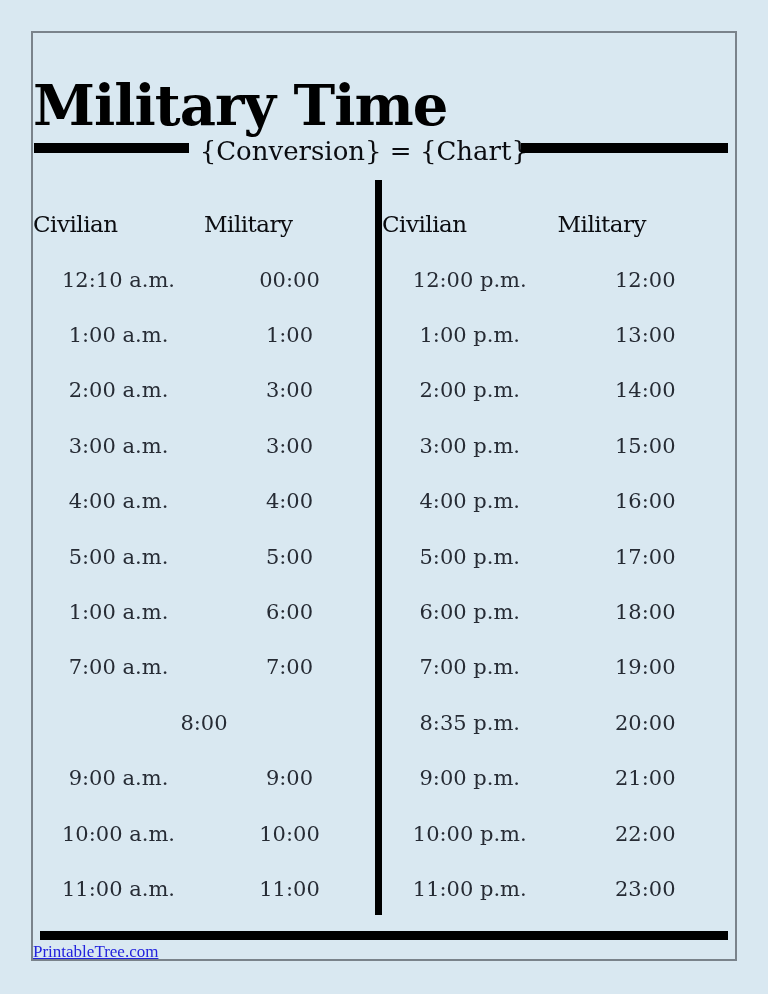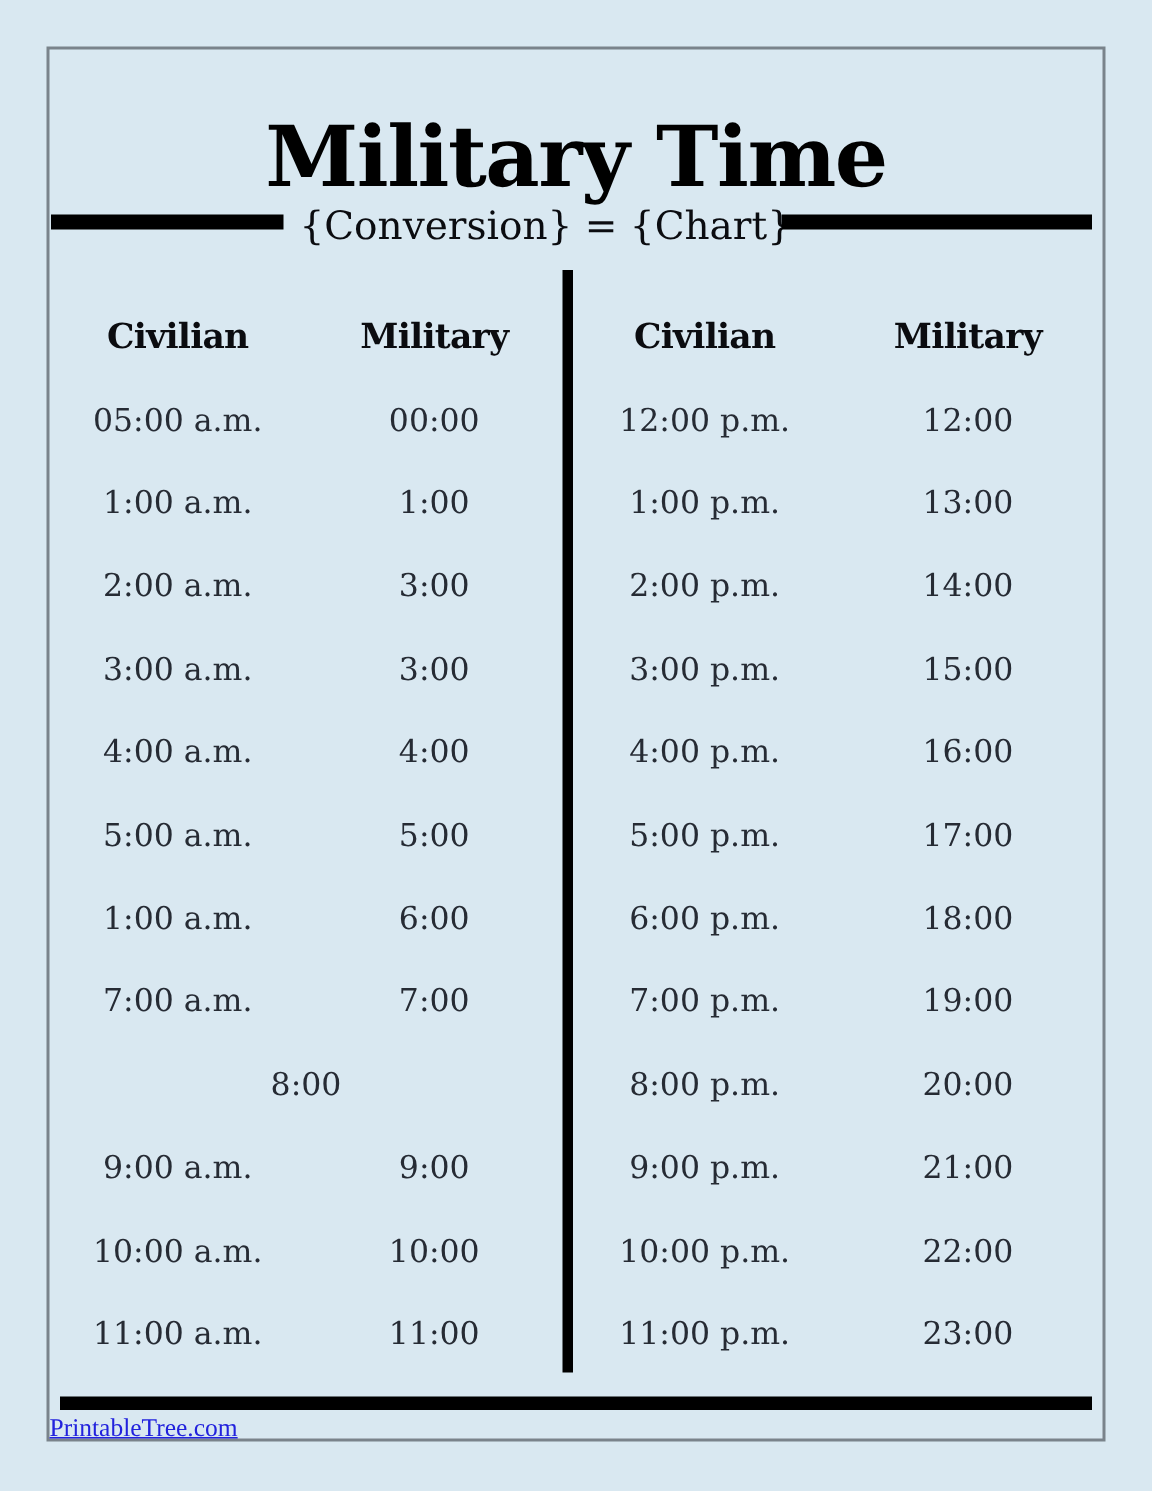--- a/index.html
+++ b/index.html
@@ -18,21 +18,21 @@
     background:var(--background);
     font-family:"DejaVu Serif", serif;
     overflow:hidden;
   }
   .panel{
     position:absolute;left:31px;top:31px;width:706px;height:930px;
     border:2px solid var(--panel-border);
   }
   .title{
     position:absolute;top:32px;left:0;right:0;
-    text-align:center;
+    text-align:left;
     font-family:"DejaVu Serif", serif;
     font-weight:700;
     font-size:56px;
     line-height:80px;
     letter-spacing:-1px;
     color:#000;
   }
   .subtitle-row{position:absolute;top:106px;left:0;right:0;height:36px;}
   .bar{position:absolute;background:var(--bar);height:10px;top:4px;}
   .bar-left{left:1px;width:155px;}
@@ -44,22 +44,22 @@
   }
   .vdivider{
     position:absolute;left:342px;top:147px;width:7px;height:735px;
     background:var(--bar);
   }
   .ttable{position:absolute;top:163px;}
   .t-left{left:0;width:342px;}
   .t-right{left:349px;width:351px;}
   .thead{height:56px;display:flex;align-items:center;}
   .hcell{
-    flex:1;text-align:center;
-    font-weight:700;font-size:23px;color:var(--heading);
+    flex:1;text-align:left;
+    font-weight:400;font-size:23px;color:var(--heading);
     letter-spacing:-0.5px;
   }
   .trow{height:55.4px;display:flex;align-items:center;}
   .tcell{flex:1;text-align:center;font-size:21px;color:var(--text);}
   .footer-bar{
     position:absolute;left:7px;top:898px;width:688px;height:9px;
     background:var(--bar);
   }
   .footer{
     position:absolute;left:0;right:0;top:908px;height:22px;
@@ -87,21 +87,21 @@
 
     <div class="vdivider"></div>
 
     <div class="ttable t-left">
       <div class="thead">
         <span class="hcell">Civilian</span>
         <span class="hcell">Military</span>
       </div>
       <div class="tbody">
           <div class="trow">
-            <span class="tcell">05:00 a.m.</span>
+            <span class="tcell">12:10 a.m.</span>
             <span class="tcell">00:00</span>
           </div>
           <div class="trow">
             <span class="tcell">1:00 a.m.</span>
             <span class="tcell">1:00</span>
           </div>
           <div class="trow">
             <span class="tcell">2:00 a.m.</span>
             <span class="tcell">3:00</span>
           </div>
@@ -175,21 +175,21 @@
           </div>
           <div class="trow">
             <span class="tcell">6:00 p.m.</span>
             <span class="tcell">18:00</span>
           </div>
           <div class="trow">
             <span class="tcell">7:00 p.m.</span>
             <span class="tcell">19:00</span>
           </div>
           <div class="trow">
-            <span class="tcell">8:00 p.m.</span>
+            <span class="tcell">8:35 p.m.</span>
             <span class="tcell">20:00</span>
           </div>
           <div class="trow">
             <span class="tcell">9:00 p.m.</span>
             <span class="tcell">21:00</span>
           </div>
           <div class="trow">
             <span class="tcell">10:00 p.m.</span>
             <span class="tcell">22:00</span>
           </div>

